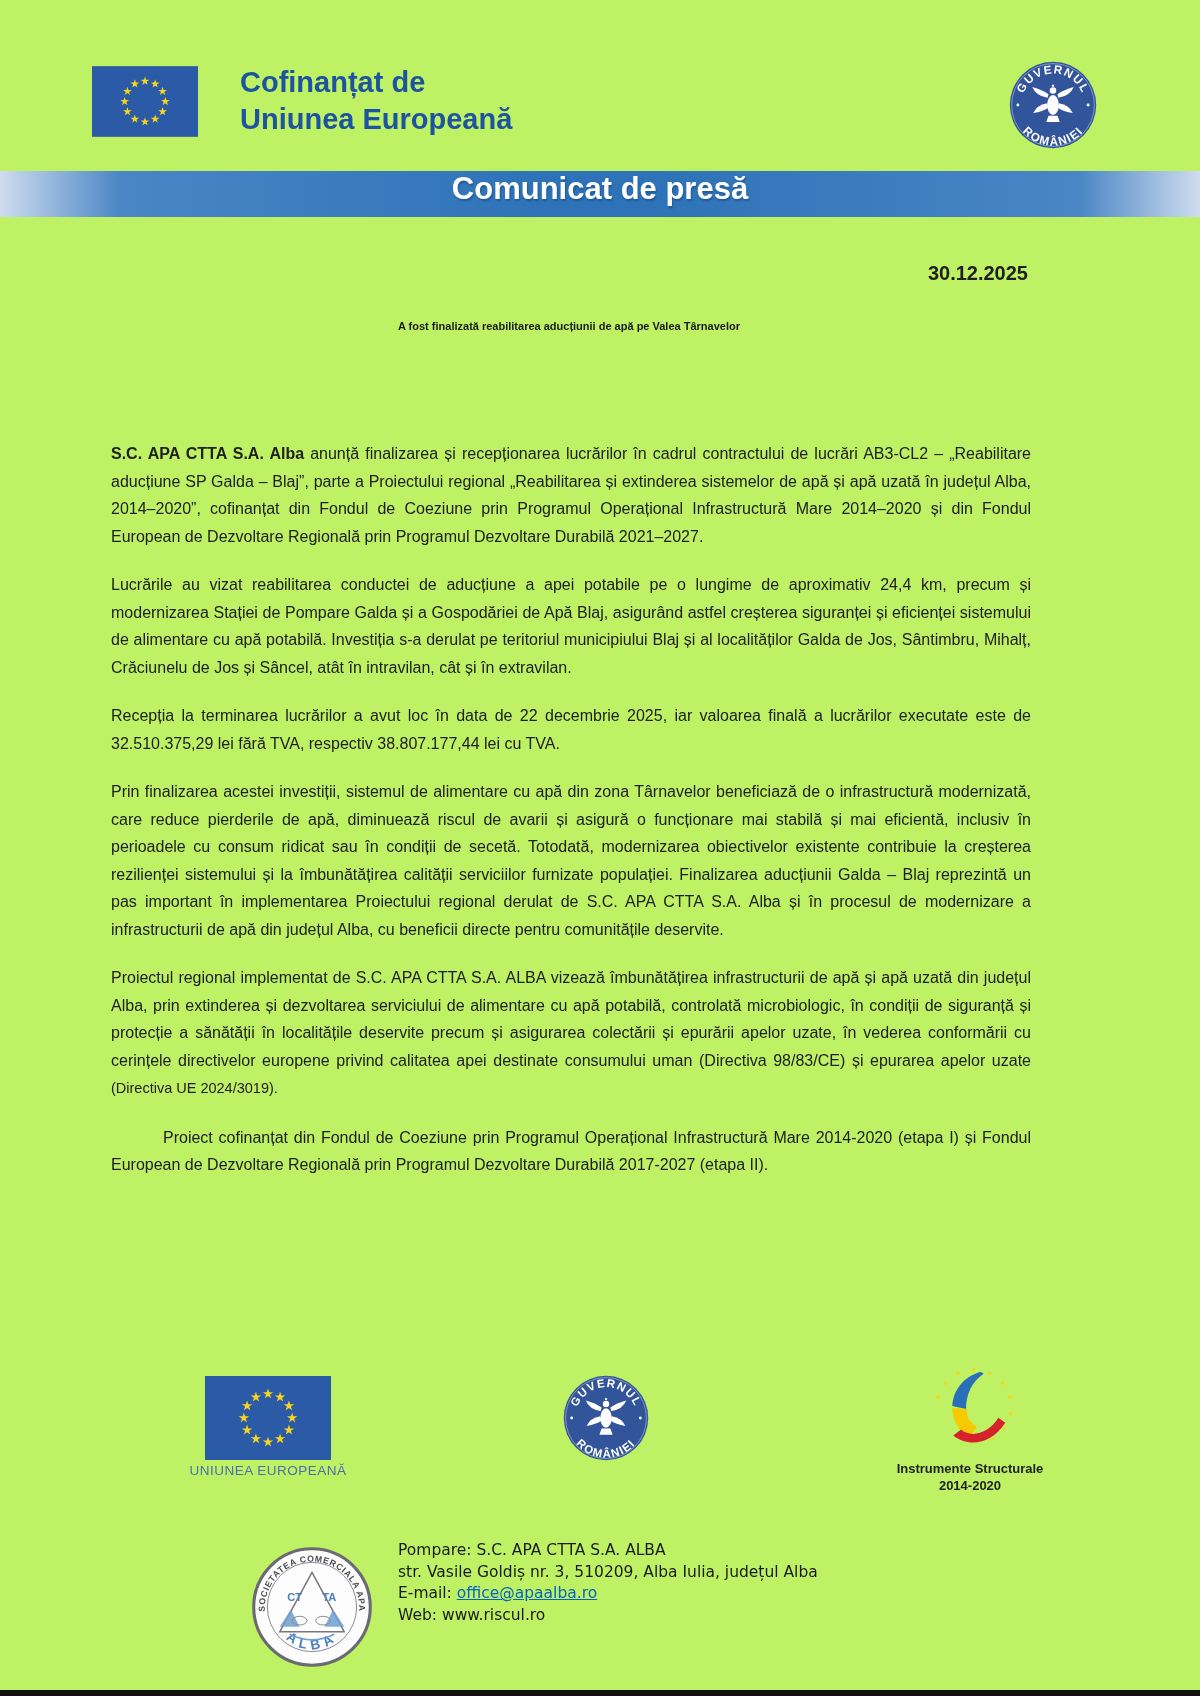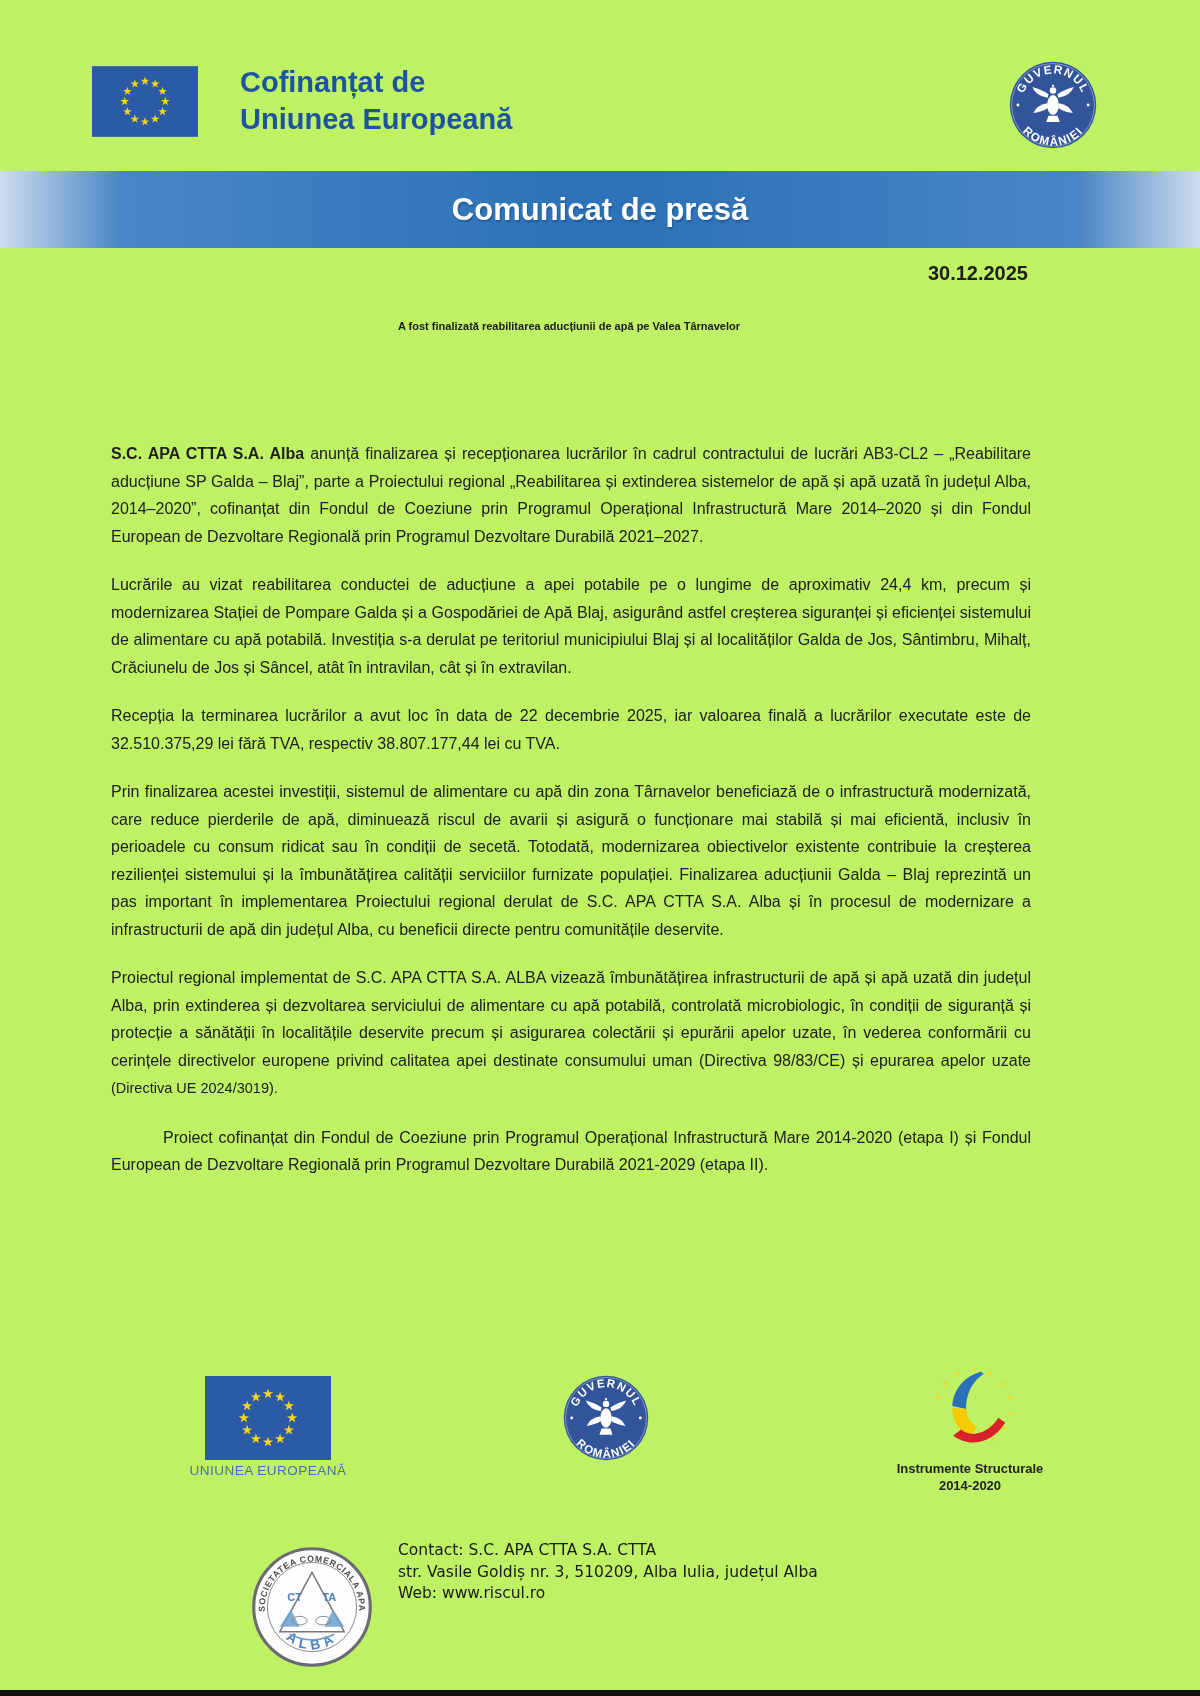--- a/index.html
+++ b/index.html
@@ -4,23 +4,23 @@
 <title>Comunicat de presă</title>
 <style>
   html,body{margin:0;padding:0;background:#ffffff;}
   .page{position:relative;width:1200px;height:1696px;background:#bef264;overflow:hidden;
         font-family:"Liberation Sans",sans-serif;color:#202020;}
   
   .hdr-flag{position:absolute;left:92px;top:58px;width:106px;height:87px;}
   .hdr-cof{position:absolute;left:240px;top:64px;font-weight:bold;font-size:29px;line-height:37px;color:#1d53a0;}
   .hdr-seal{position:absolute;left:1008px;top:60px;width:90px;height:90px;}
   
-  .banner{position:absolute;left:0;top:171px;width:1200px;height:77px;
+  .banner{position:absolute;left:0;top:171px;width:1200px;height:46px;
           background:linear-gradient(90deg,#cfdcee 0%,#4a86c6 10%,#2e73b7 45%,#2e73b7 55%,#4a86c6 90%,#cfdcee 100%);
-          display:flex;align-items:center;justify-content:center;}
+          display:flex;justify-content:center;}
   .banner span{color:#ffffff;font-weight:bold;font-size:31px;text-shadow:1px 2px 2px rgba(0,40,90,.35);}
   
   .doc-date{position:absolute;right:172px;top:262px;font-weight:bold;font-size:20px;}
   .doc-title{position:absolute;left:107px;top:320px;width:924px;margin:0;text-align:center;
              font-weight:bold;font-size:11px;color:#1a1a1a;}
   
   .bodytext{position:absolute;left:107px;top:440px;width:924px;font-size:16px;line-height:27.5px;text-align:justify;}
   .bodytext p{margin:0 0 21px 4px;}
   .bodytext .p6{text-indent:52px;margin-top:2px;}
   .bodytext .small{font-size:14.5px;}
@@ -147,21 +147,21 @@
 
   <div class="doc-date">30.12.2025</div>
   <h1 class="doc-title">A fost finalizată reabilitarea aducțiunii de apă pe Valea Târnavelor</h1>
 
   <main class="bodytext">
     <p><strong>S.C. APA CTTA S.A. Alba</strong><span> anunță finalizarea și recepționarea lucrărilor în cadrul contractului de lucrări AB3-CL2 – „Reabilitare aducțiune SP Galda – Blaj”, parte a Proiectului regional „Reabilitarea și extinderea sistemelor de apă și apă uzată în județul Alba, 2014–2020”, cofinanțat din Fondul de Coeziune prin Programul Operațional Infrastructură Mare 2014–2020 și din Fondul European de Dezvoltare Regională prin Programul Dezvoltare Durabilă 2021–2027.</span></p>
     <p>Lucrările au vizat reabilitarea conductei de aducțiune a apei potabile pe o lungime de aproximativ 24,4 km, precum și modernizarea Stației de Pompare Galda și a Gospodăriei de Apă Blaj, asigurând astfel creșterea siguranței și eficienței sistemului de alimentare cu apă potabilă. Investiția s-a derulat pe teritoriul municipiului Blaj și al localităților Galda de Jos, Sântimbru, Mihalț, Crăciunelu de Jos și Sâncel, atât în intravilan, cât și în extravilan.</p>
     <p>Recepția la terminarea lucrărilor a avut loc în data de 22 decembrie 2025, iar valoarea finală a lucrărilor executate este de 32.510.375,29 lei fără TVA, respectiv 38.807.177,44 lei cu TVA.</p>
     <p>Prin finalizarea acestei investiții, sistemul de alimentare cu apă din zona Târnavelor beneficiază de o infrastructură modernizată, care reduce pierderile de apă, diminuează riscul de avarii și asigură o funcționare mai stabilă și mai eficientă, inclusiv în perioadele cu consum ridicat sau în condiții de secetă. Totodată, modernizarea obiectivelor existente contribuie la creșterea rezilienței sistemului și la îmbunătățirea calității serviciilor furnizate populației. Finalizarea aducțiunii Galda – Blaj reprezintă un pas important în implementarea Proiectului regional derulat de S.C. APA CTTA S.A. Alba și în procesul de modernizare a infrastructurii de apă din județul Alba, cu beneficii directe pentru comunitățile deservite.</p>
     <p><span>Proiectul regional implementat de S.C. APA CTTA S.A. ALBA vizează îmbunătățirea infrastructurii de apă și apă uzată din județul Alba, prin extinderea și dezvoltarea serviciului de alimentare cu apă potabilă, controlată microbiologic, în condiții de siguranță și protecție a sănătății în localitățile deservite precum și asigurarea colectării și epurării apelor uzate, în vederea conformării cu cerințele directivelor europene privind calitatea apei destinate consumului uman (Directiva 98/83/CE) și epurarea apelor uzate </span><span class="small">(Directiva UE 2024/3019).</span></p>
-    <p class="p6">Proiect cofinanțat din Fondul de Coeziune prin Programul Operațional Infrastructură Mare 2014-2020 (etapa I) și Fondul European de Dezvoltare Regională prin Programul Dezvoltare Durabilă 2021-2029 (etapa II).</p>
+    <p class="p6">Proiect cofinanțat din Fondul de Coeziune prin Programul Operațional Infrastructură Mare 2014-2020 (etapa I) și Fondul European de Dezvoltare Regională prin Programul Dezvoltare Durabilă 2017-2027 (etapa II).</p>
   </main>
 
   <svg class="f-eu-flag" viewBox="0 0 60 40">
       <use href="#eu-flag"></use>
     </svg>
   <div class="f-eu-label">UNIUNEA EUROPEANĂ</div>
   <svg class="f-gov" viewBox="0 0 100 100">
       <use href="#gov-seal"></use>
     </svg>
   <svg class="f-instr" viewBox="0 0 100 100">
@@ -169,19 +169,20 @@
     </svg>
   <div class="f-instr-label">
     <div>Instrumente Structurale</div>
     <div>2014-2020</div>
   </div>
 
   <svg class="apa-seal" viewBox="0 0 100 100">
       <use href="#apa-seal"></use>
     </svg>
   <div class="contact">
-    <div>Contact: S.C. APA CTTA S.A. CTTA</div>
+    <div>Pompare: S.C. APA CTTA S.A. ALBA</div>
     <div>str. Vasile Goldiș nr. 3, 510209, Alba Iulia, județul Alba</div>
+    <div><span>E-mail: </span><a href="#">office@apaalba.ro</a></div>
     <div><span>Web: </span><span>www.riscul.ro</span></div>
   </div>
 
   <div class="page-bottom-line"></div>
 </div>
 
 </body></html>

